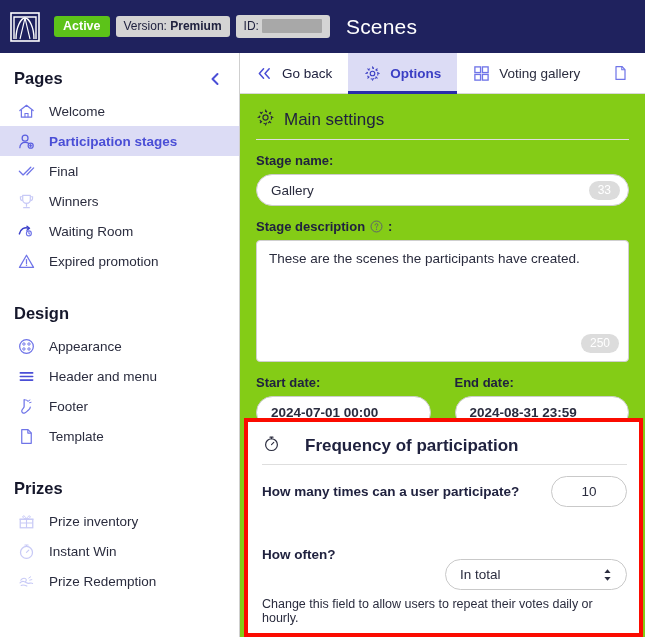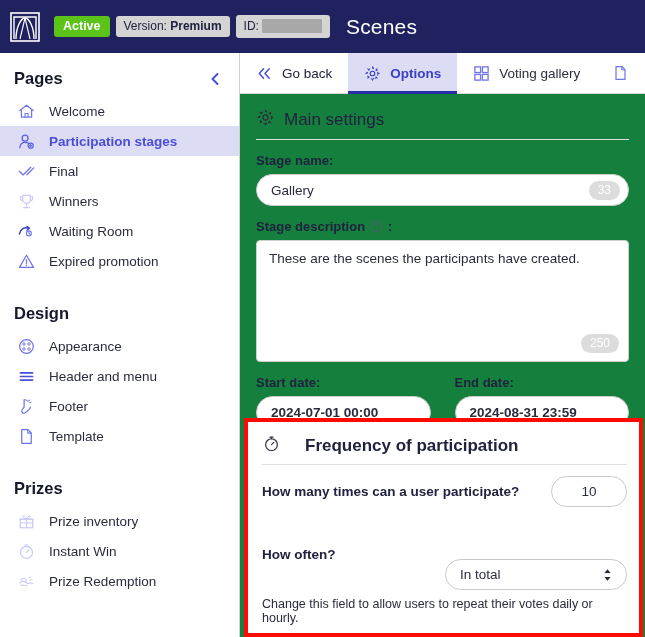--- a/index.html
+++ b/index.html
@@ -164,21 +164,21 @@
   .nav-item.dim .ico { opacity: 0.38; }
 
   .nav-spacer { height: 14px; }
 
   
   .main {
     flex: 1 1 auto;
     display: flex;
     flex-direction: column;
     min-width: 0;
-    background: #15803d;
+    background: #84cc16;
     position: relative;
   }
 
   .tabs {
     height: 41px;
     flex: 0 0 41px;
     display: flex;
     align-items: stretch;
     border-bottom: 1px solid #d8d8d8;
     background: #ffffff;

